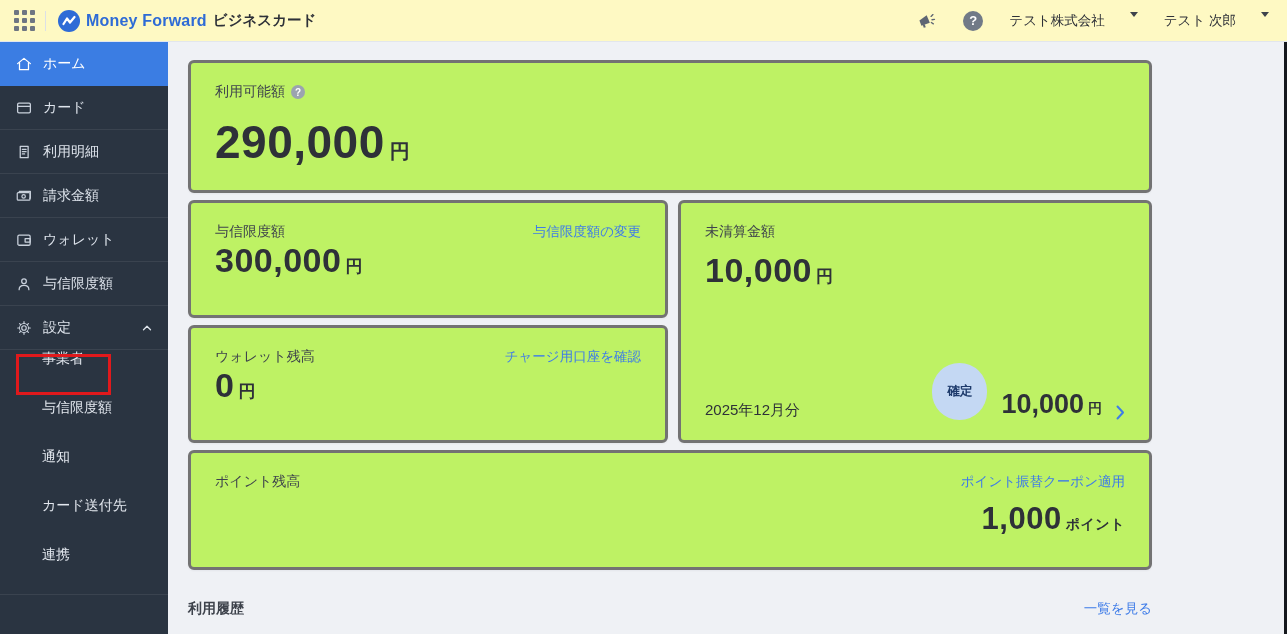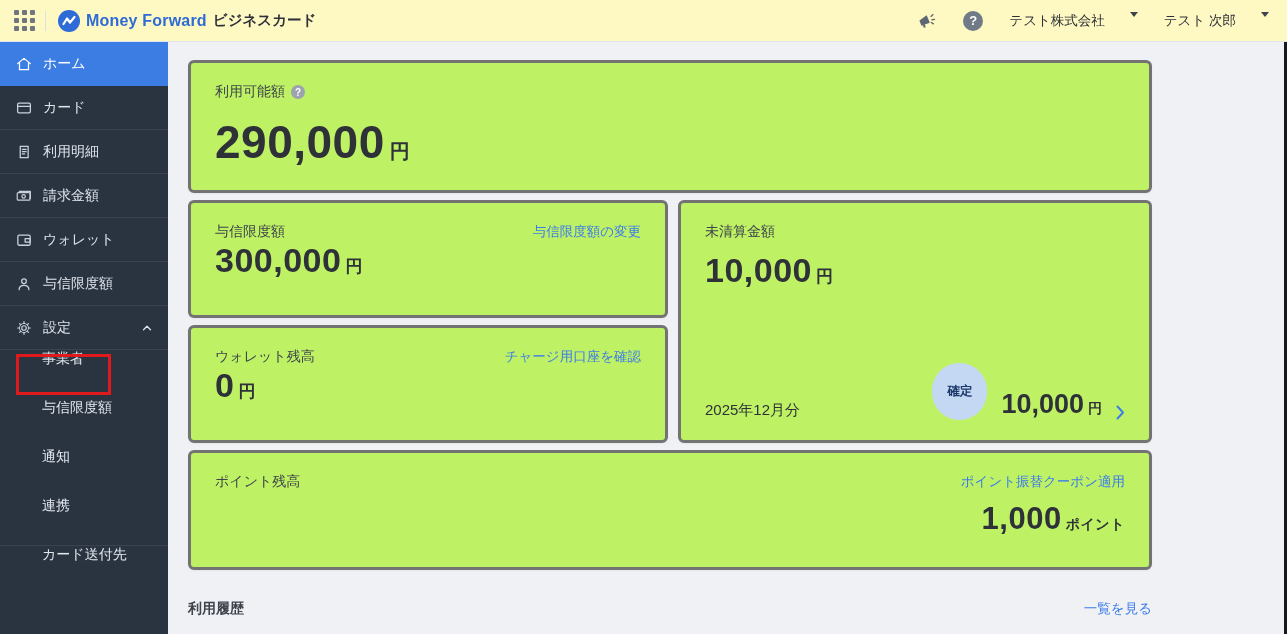--- a/index.html
+++ b/index.html
@@ -207,25 +207,25 @@
   <div class="sub-item">
     <span>事業者</span>
     <span class="annotation-box"></span>
   </div>
   <div class="sub-item">
     <span>与信限度額</span>
   </div>
   <div class="sub-item">
     <span>通知</span>
   </div>
+  <div class="sub-item">
+    <span>カード送付先</span>
+  </div>
   <div class="sub-item last">
     <span>連携</span>
-  </div>
-  <div class="sub-item">
-    <span>カード送付先</span>
   </div>
 </nav>
 
 <main class="main">
   <div class="content-col">
 
     <section class="card card-available">
       <div class="label-left">
         <span class="card-label">利用可能額</span>
         <span class="mini-help">?</span>

